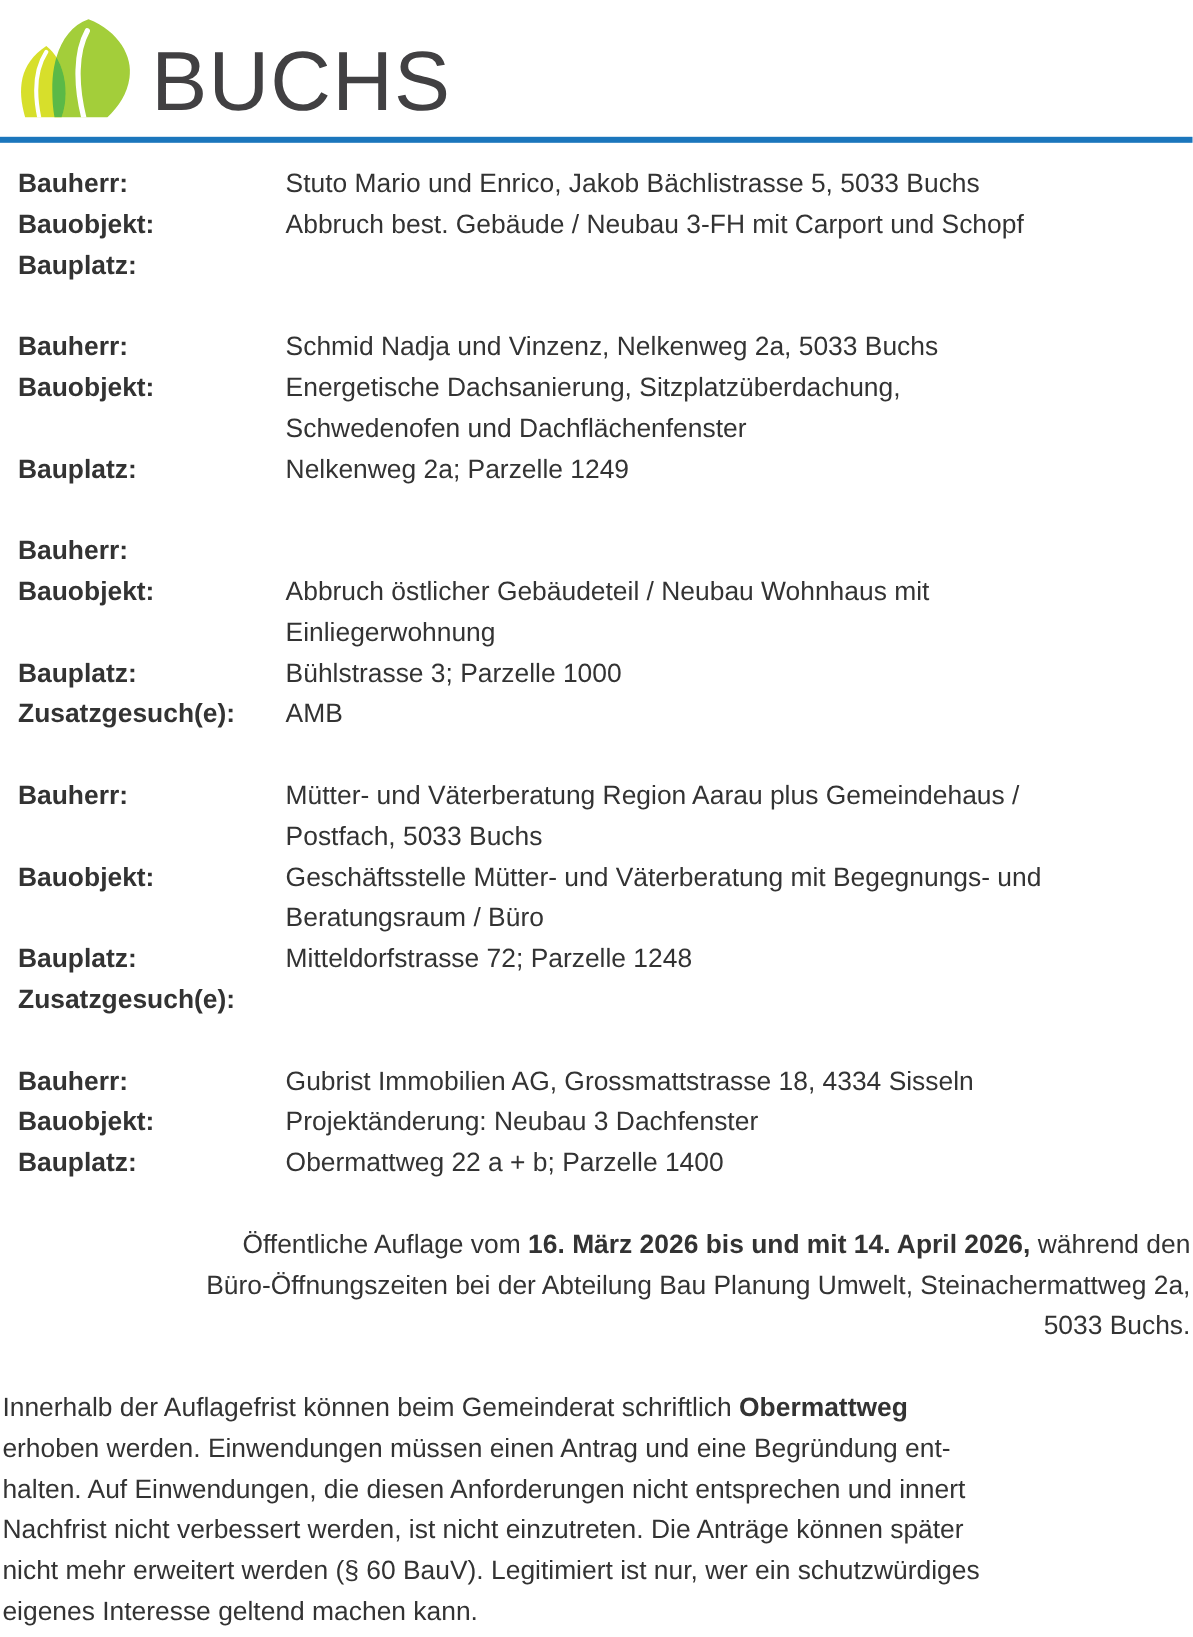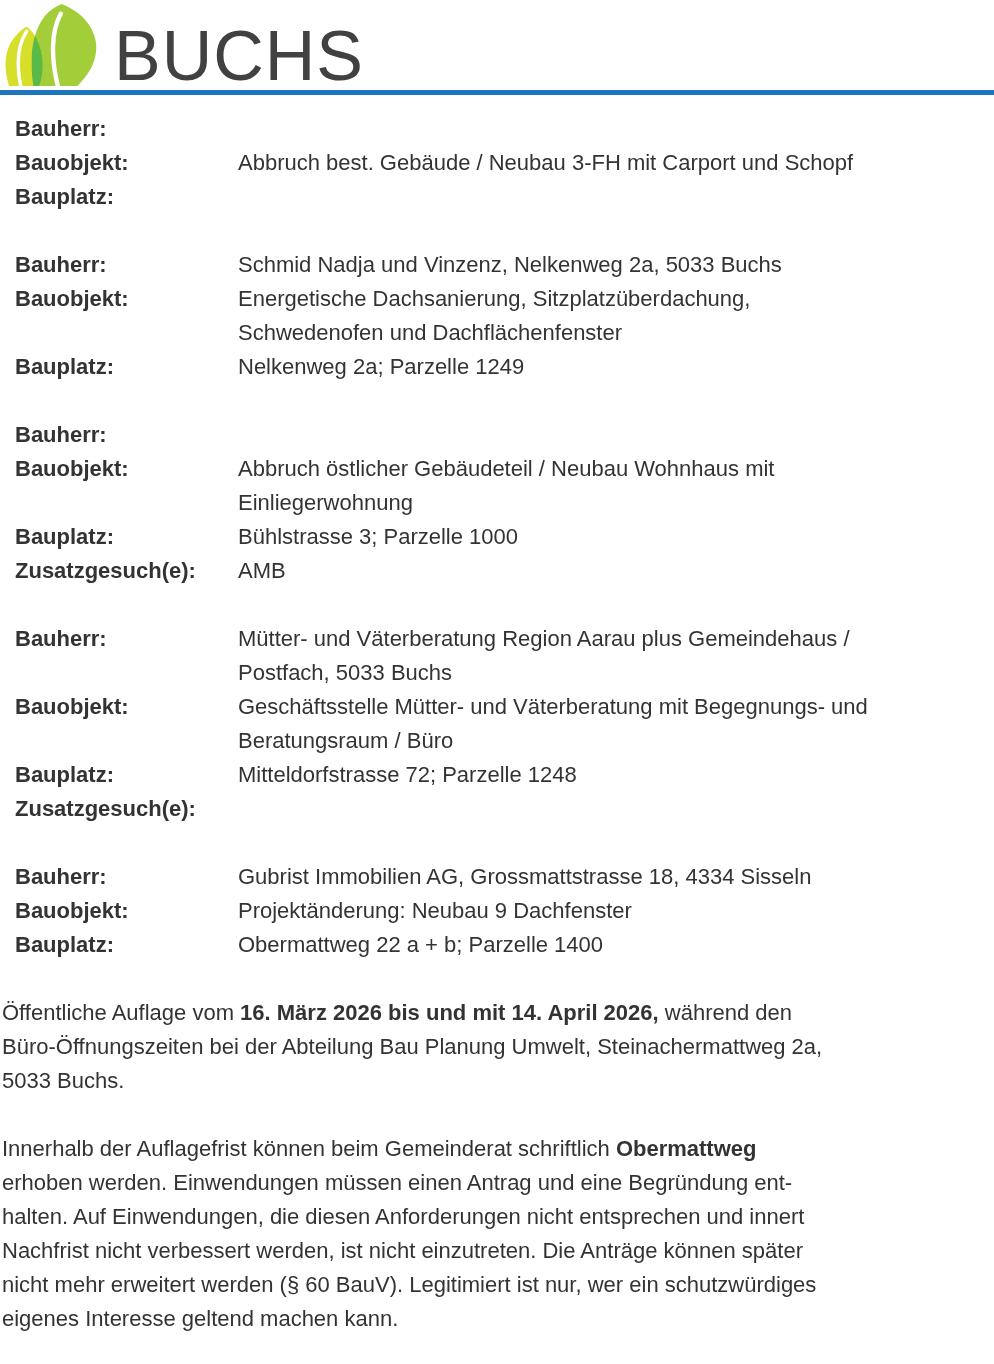--- a/index.html
+++ b/index.html
@@ -10,21 +10,21 @@
     overflow: hidden;
     font-family: "Liberation Sans", sans-serif;
     color: #333333;
     box-sizing: border-box;
   }
   
   .header {
     display: flex;
     align-items: flex-end;
     height: 86px;
-    padding: 0;
+    padding: 12px;
   }
   .logo-svg { display: block; width: 102px; height: 84px; }
   .brand-title {
     font-size: 70px;
     line-height: 0.84;
     font-weight: 400;
     letter-spacing: 1px;
     color: #414042;
     margin-left: 12px;
     white-space: nowrap;
@@ -48,21 +48,21 @@
     white-space: pre-line;
   }
   .row .value {
     flex: 1;
     white-space: pre-line;
   }
   .para {
     margin: 34px 0 0 0;
     white-space: pre-line;
   }
-  .para:first-of-type { margin-top: 0; }
+  .para:first-of-type { margin-top: 0; text-align: right; }
   .para b { font-weight: 700; }
 </style>
 </head>
 <body>
 
 <div class="page">
 
   <div class="header">
     <svg class="logo-svg" viewBox="0 0 102 86" aria-hidden="true">
       <defs>
@@ -79,20 +79,21 @@
     <div class="brand-title">BUCHS</div>
   </div>
 
   <div class="header-rule" style="background: rgb(27, 118, 188);"></div>
 
   <div class="content">
 
     <div class="entry">
       <div class="row">
         <span class="label">Bauherr:</span>
+        <span class="value">Stuto Mario und Enrico, Jakob Bächlistrasse 5, 5033 Buchs</span>
       </div>
       <div class="row">
         <span class="label">Bauobjekt:</span>
         <span class="value">Abbruch best. Gebäude / Neubau 3-FH mit Carport und Schopf</span>
       </div>
       <div class="row">
         <span class="label">Bauplatz:</span>
       </div>
     </div>
 
@@ -151,21 +152,21 @@
       </div>
     </div>
 
     <div class="entry">
       <div class="row">
         <span class="label">Bauherr:</span>
         <span class="value">Gubrist Immobilien AG, Grossmattstrasse 18, 4334 Sisseln</span>
       </div>
       <div class="row">
         <span class="label">Bauobjekt:</span>
-        <span class="value">Projektänderung: Neubau 9 Dachfenster</span>
+        <span class="value">Projektänderung: Neubau 3 Dachfenster</span>
       </div>
       <div class="row">
         <span class="label">Bauplatz:</span>
         <span class="value">Obermattweg 22 a + b; Parzelle 1400</span>
       </div>
     </div>
 
     <p class="para"><span>Öffentliche Auflage vom </span><b>16. März 2026 bis und mit 14. April 2026,</b><span> während den
 Büro-Öffnungszeiten bei der Abteilung Bau Planung Umwelt, Steinachermattweg 2a,
 5033 Buchs.</span></p>

